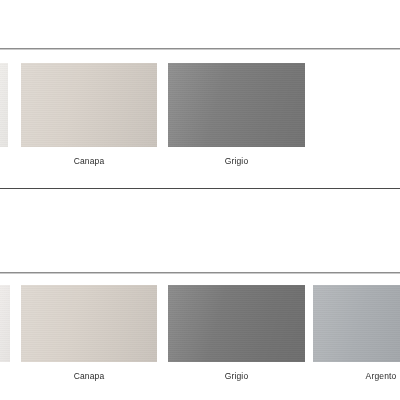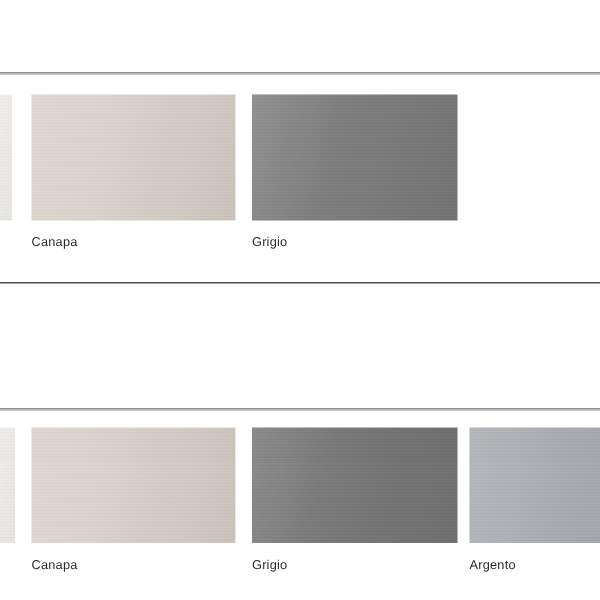--- a/index.html
+++ b/index.html
@@ -38,20 +38,21 @@
 
   .swatch-row {
     position: absolute;
     left: 0;
     width: 400px;
   }
 
   .swatch-cell {
     position: absolute;
     top: 0;
+    text-align: center;
   }
 
   .swatch-chip {
     width: 100%;
     height: 84px;
     background: #cccccc;
     position: relative;
     overflow: hidden;
   }
   .swatch-chip::after {

